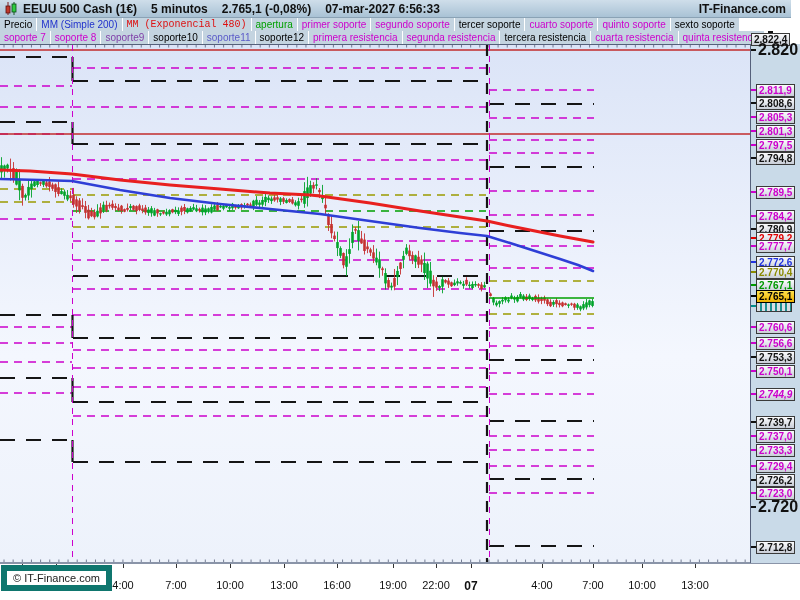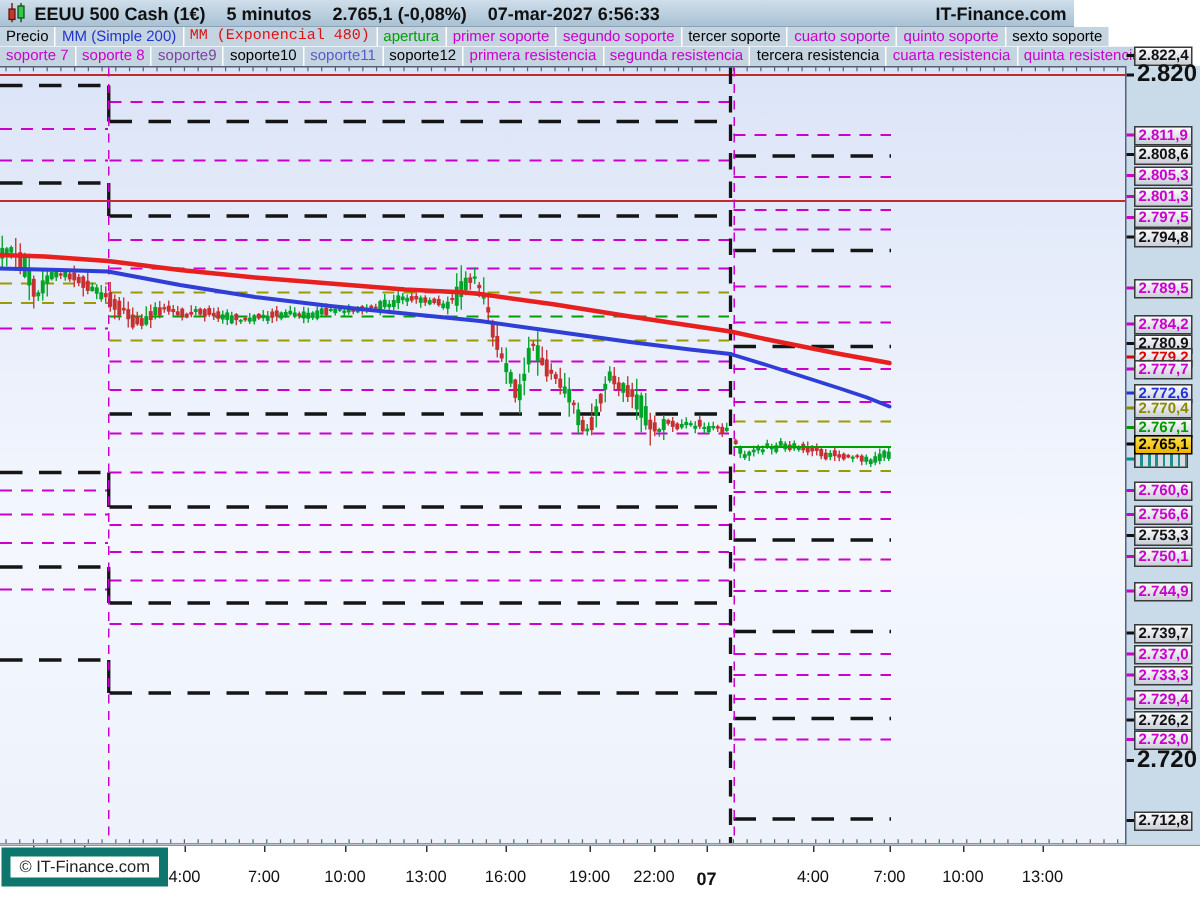--- a/index.html
+++ b/index.html
@@ -1,19 +1,19 @@
 <!DOCTYPE html>
 <html><head>
 <meta charset="utf-8">
 <style>
   html,body{margin:0;padding:0;background:#fff;}
   .app{position:relative;width:800px;height:600px;overflow:hidden;
        font-family:"Liberation Sans",sans-serif;background:#fff;}
   
-  .topbar{position:absolute;left:0;top:0;width:716px;height:18px;box-sizing:border-box;
+  .topbar{position:absolute;left:0;top:0;width:791px;height:18px;box-sizing:border-box;
           background:linear-gradient(#cfdeea,#a9c2d5);border-bottom:1px solid #8aa2b5;
           display:flex;align-items:center;padding:0 5px;font-size:12px;font-weight:bold;color:#101010;}
   .topbar .seg{margin-right:14px;white-space:nowrap;}
   .topbar .spacer{flex:1;}
   .candle-ico{width:13px;height:13px;margin-right:5px;flex:0 0 auto;}
   
   .legendrow{position:absolute;left:0;width:800px;height:13px;background:#ffffff;
              display:flex;gap:1px;font-size:10px;line-height:13px;overflow:hidden;}
   #legend1{top:18px;} #legend2{top:31px;}
   .cell{background:#c4d4e0;padding:0 4px;white-space:nowrap;flex:0 0 auto;}
@@ -740,21 +740,21 @@
         </g>
         <g>
           <line x1="489" y1="254" x2="594" y2="254" stroke="#00a000" stroke-width="1.3"></line>
         </g>
         <polyline points="0,126 30,127 72,130 120,136 170,141 220,145 270,149 310,151 320,152 370,159 420,167 460,173 487,177 510,182 535,187 560,192 593,198" fill="none" stroke="#e81f1f" stroke-width="3" stroke-linejoin="round" stroke-linecap="round"></polyline>
         <polyline points="0,135 40,136 72,137 120,146 170,154 220,160 270,165 320,170 370,177 420,184 460,189 487,192 510,199 535,207 560,215 578,221 593,227" fill="none" stroke="#2e3ed6" stroke-width="2.6" stroke-linejoin="round" stroke-linecap="round"></polyline>
       </svg>
   </div>
 
   <div class="yaxis" id="yaxis">
-      <div class="ylabel " style="top: -13.5px; z-index: 2;">
+      <div class="ylabel " style="top: -13.5px; z-index: 2; flex-direction: column;">
         <span class="ytick" style="background: rgb(17, 17, 17);"></span>
         <span class="ybox" style="color: rgb(17, 17, 17);">2.822,4</span>
       </div>
       <div class="ylabel " style="top: -0.5px; z-index: 2;">
         <span class="ytick" style="background: rgb(17, 17, 17);"></span>
         <span class="yplain" style="color: rgb(17, 17, 17);">2.820</span>
       </div>
       <div class="ylabel " style="top: 39.5px; z-index: 2;">
         <span class="ytick" style="background: rgb(204, 0, 204);"></span>
         <span class="ybox" style="color: rgb(204, 0, 204);">2.811,9</span>
@@ -830,21 +830,21 @@
       <div class="ylabel " style="top: 306.5px; z-index: 2;">
         <span class="ytick" style="background: rgb(17, 17, 17);"></span>
         <span class="ybox" style="color: rgb(17, 17, 17);">2.753,3</span>
       </div>
       <div class="ylabel " style="top: 320.5px; z-index: 2;">
         <span class="ytick" style="background: rgb(204, 0, 204);"></span>
         <span class="ybox" style="color: rgb(204, 0, 204);">2.750,1</span>
       </div>
       <div class="ylabel " style="top: 343.5px; z-index: 2;">
         <span class="ytick" style="background: rgb(204, 0, 204);"></span>
-        <span class="ybox" style="color: rgb(204, 0, 204);">2.744,9</span>
+        <span class="ybox" style="color: rgb(204, 0, 204); font-style: italic;">2.744,9</span>
       </div>
       <div class="ylabel " style="top: 371.5px; z-index: 2;">
         <span class="ytick" style="background: rgb(17, 17, 17);"></span>
         <span class="ybox" style="color: rgb(17, 17, 17);">2.739,7</span>
       </div>
       <div class="ylabel " style="top: 385.5px; z-index: 2;">
         <span class="ytick" style="background: rgb(204, 0, 204);"></span>
         <span class="ybox" style="color: rgb(204, 0, 204);">2.737,0</span>
       </div>
       <div class="ylabel " style="top: 399.5px; z-index: 2;">

